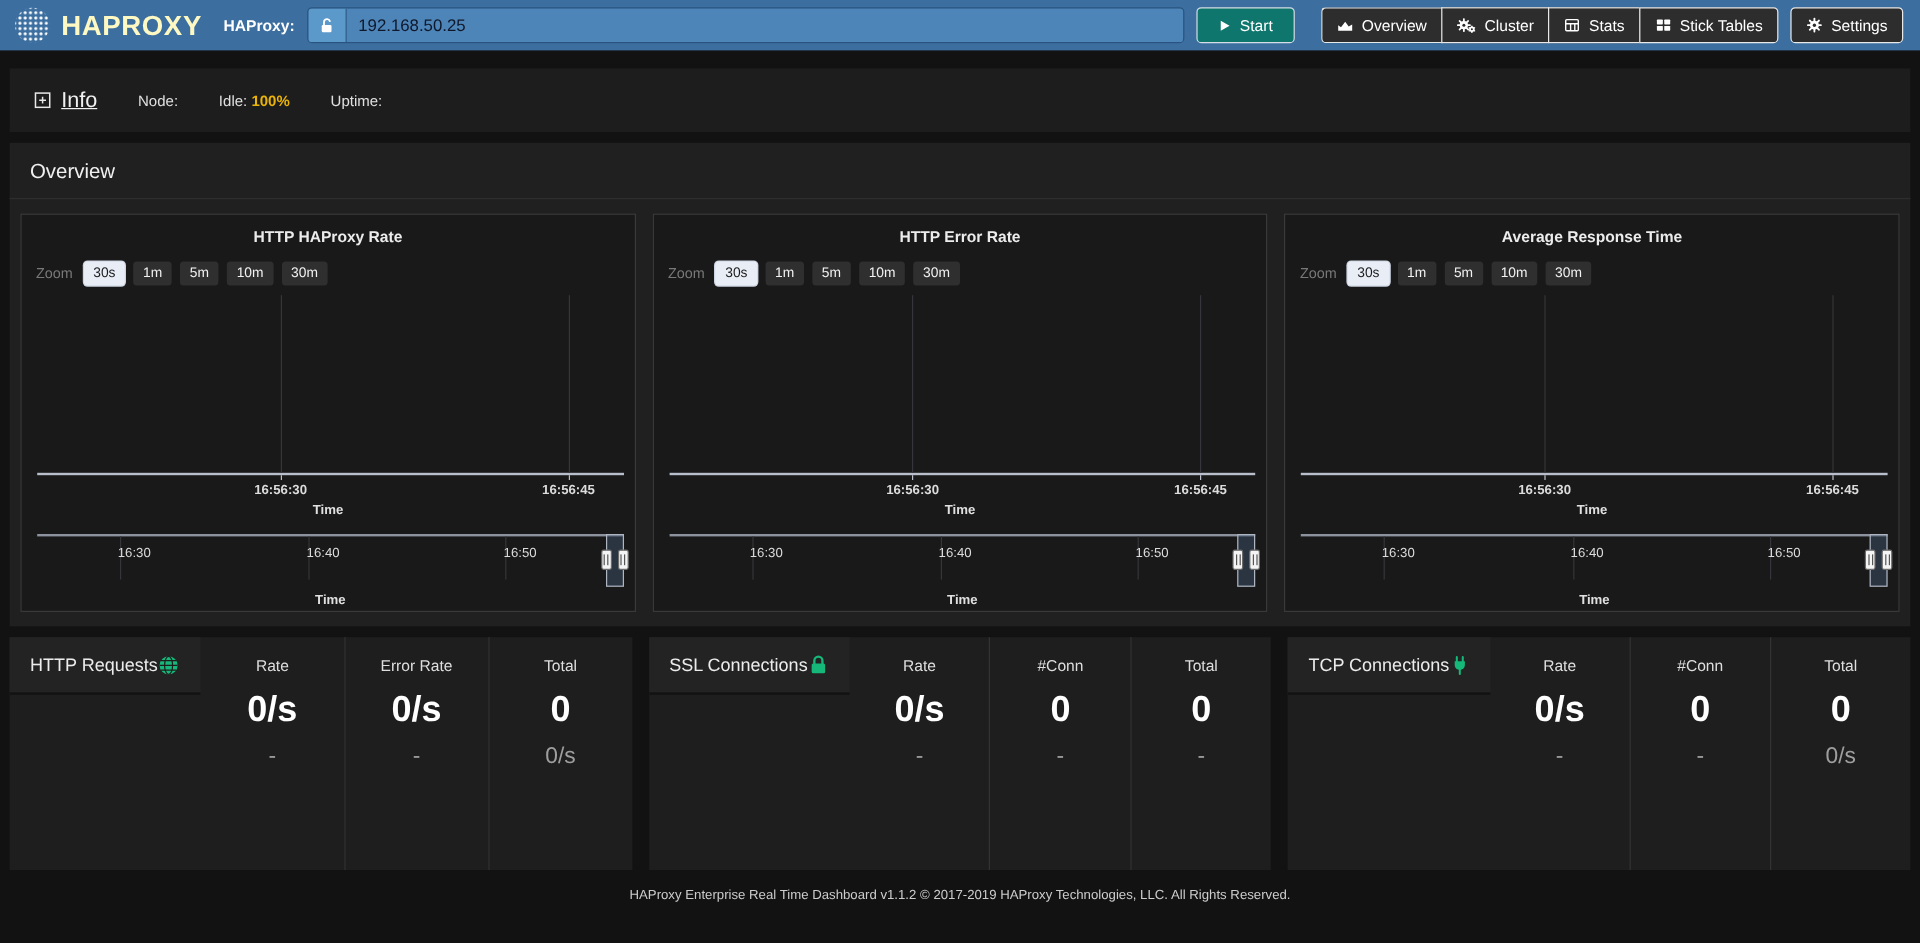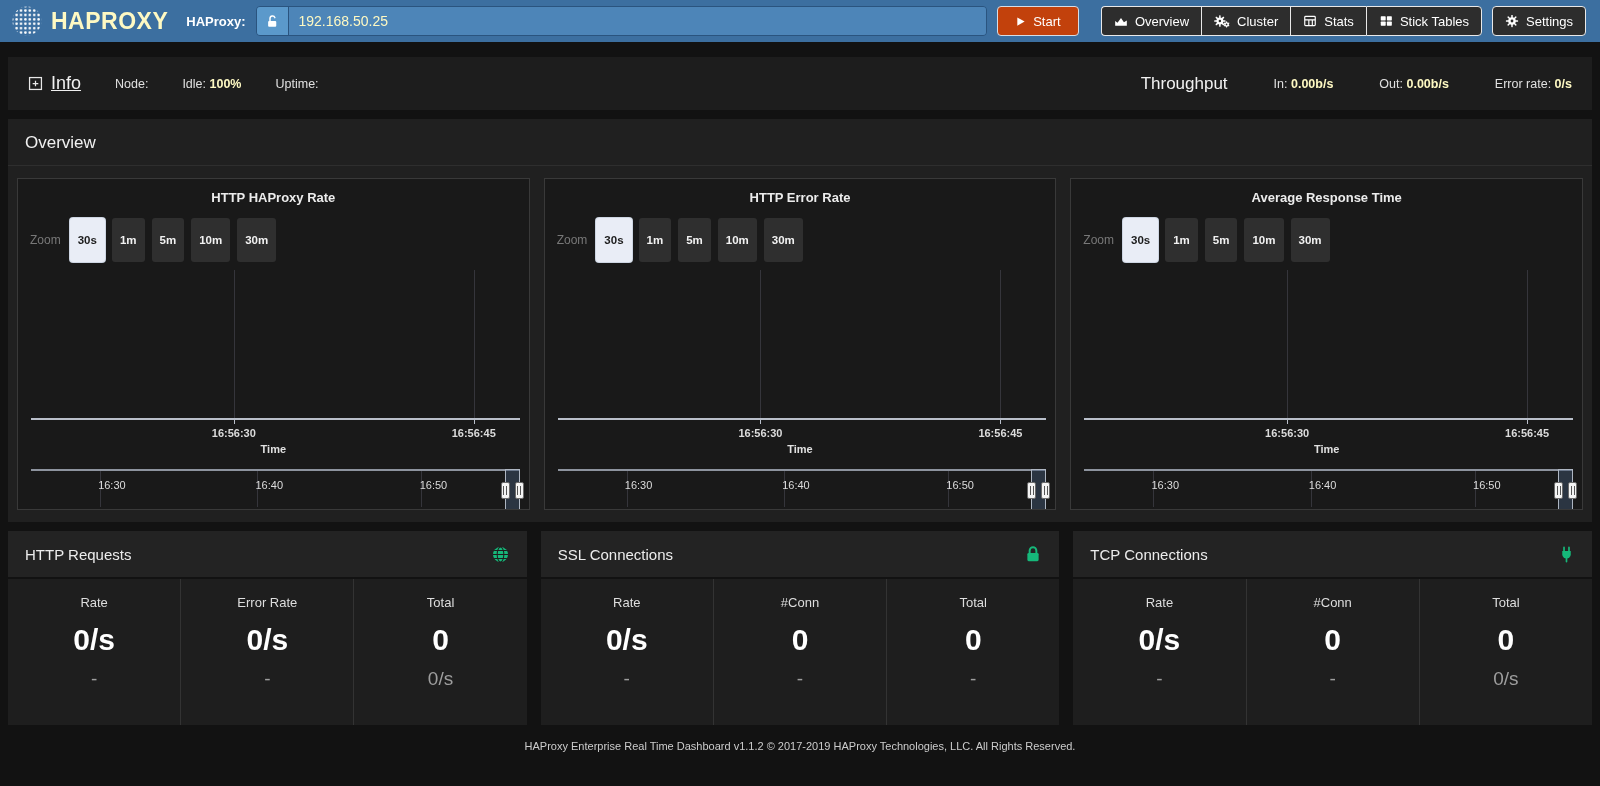--- a/index.html
+++ b/index.html
@@ -20,64 +20,64 @@
   .haproxy-label { font-size: 13px; font-weight: 700; color: #fff; margin-left: 8px; white-space: nowrap; }
   .addr-group {
     flex: 1; display: flex; height: 30px; border: 1px solid #2a547f;
     border-radius: 4px; overflow: hidden; max-width: 805px;
   }
   .addr-addon {
     width: 32px; background: #5b99cb; display: flex; align-items: center; justify-content: center;
     border-right: 1px solid #2a547f;
   }
   .addr-input {
-    flex: 1; background: #4d85b8; border: none; outline: none; color: #fef9c3;
+    flex: 1; background: #4d85b8; border: none; outline: none; color: #0f172a;
     font-size: 14px; padding: 0 10px; font-family: "Liberation Sans", sans-serif;
   }
   .addr-input::placeholder { color: #d7e4f0; }
   .btn {
     height: 30px; display: inline-flex; align-items: center; gap: 7px;
     background: #2d2d2d; color: #fff; border: 1px solid #e9e9e9; border-radius: 4px;
     font-size: 13px; padding: 0 12px; cursor: pointer; font-family: "Liberation Sans", sans-serif;
     white-space: nowrap;
   }
-  .btn-start { background: #c2410c; border-color: #d5dde6; width: 82px; justify-content: center; }
+  .btn-start { background: #0f766e; border-color: #d5dde6; width: 82px; justify-content: center; }
   .btn-group { display: flex; margin-left: 12px; }
   .btn-group .btn { border-radius: 0; border-right-width: 0; }
   .btn-group .btn:first-child { border-radius: 4px 0 0 4px; }
   .btn-group .btn:last-child { border-radius: 0 4px 4px 0; border-right-width: 1px; }
   .btn-settings { margin-left: auto; }
   .icon { display: inline-flex; align-items: center; justify-content: center; }
   
   .info-bar {
     margin: 15px 8px 0; height: 53px; background: #1d1d1d;
     display: flex; align-items: center; padding: 0 20px; gap: 34px;
   }
   .info-title { display: flex; align-items: center; gap: 8px; font-size: 18px; color: #f0f0f0; text-decoration: underline; }
   .kv { font-size: 12.5px; color: #e0e0e0; white-space: nowrap; }
-  .kv b { font-weight: 700; color: #fef9c3; }
+  .kv b { font-weight: 700; color: #eab308; }
   .info-right { margin-left: auto; display: flex; align-items: center; gap: 46px; }
   .throughput { font-size: 17px; color: #f2f2f2; }
   
   .overview {
     margin: 9px 8px 0; background: #202020; padding-bottom: 12px;
   }
   .overview-head { padding: 14px 17px 12px; font-size: 17px; color: #f0f0f0; }
   .overview-divider { border-top: 1px solid #2e2e2e; }
   .charts-row { display: flex; gap: 14px; padding: 12px 9px 0; }
   .chart-panel {
     flex: 1; height: 332px; background: #191919; border: 1px solid #393939;
     position: relative; overflow: hidden;
   }
   .chart-title { text-align: center; margin-top: 11px; font-size: 13px; font-weight: 700; color: #ececec; }
   .zoom-row { display: flex; align-items: center; margin: 13px 0 0 12px; gap: 7px; }
   .zoom-label { font-size: 12px; color: #787878; margin-right: 2px; }
   .zoom-btn {
     background: #2f2f2f; color: #f2f2f2; border: none; border-radius: 3px;
-    font-size: 11.5px; font-weight: 700; padding: 16px 8px; cursor: pointer;
+    font-size: 11.5px; font-weight: 400; padding: 4px 8px; cursor: pointer;
     font-family: "Liberation Sans", sans-serif;
   }
   .zoom-btn.selected { background: #e9edf6; color: #1c1c1c; box-shadow: 0 0 0 1px #cdd5e2; }
   .plot {
     position: relative; height: 150px; margin: 8px 9px 0 13px;
     border-bottom: 2px solid #b9bfca;
   }
   .gridline { position: absolute; top: 0; bottom: 0; width: 1px; background: #35353b; }
   .g1 { left: 41.5%; } .g2 { left: 90.6%; }
   .tickmark { position: absolute; top: 100%; margin-top: 2px; width: 1px; height: 4px; background: #b9bfca; }
@@ -107,21 +107,21 @@
   }
   .nav-handle {
     position: absolute; top: 12px; width: 9px; height: 17px; background: #f4f4f4;
     border: 1px solid #6b6b6b; border-radius: 2px; display: flex;
     align-items: center; justify-content: center; gap: 2px; cursor: ew-resize;
   }
   .nav-handle i { display: block; width: 1px; height: 9px; background: #555; }
   .nav-handle.left { left: -5px; } .nav-handle.right { right: -5px; }
   
   .cards-row { display: flex; gap: 14px; margin: 9px 8px 0; }
-  .card { flex: 1; background: #1e1e1e; height: 194px; display: flex; flex-direction: column; }
+  .card { flex: 1; background: #1e1e1e; height: 194px; display: flex; }
   .card-head {
     height: 48px; display: flex; align-items: center; justify-content: space-between;
     padding: 0 17px; background: #232323; border-bottom: 2px solid #121212;
   }
   .card-title { font-size: 15px; color: #ececec; }
   .card-body { flex: 1; display: flex; }
   .stat-col { flex: 1; text-align: center; padding-top: 16px; }
   .stat-col + .stat-col { border-left: 1px solid #333; }
   .stat-label { font-size: 13px; color: #dedede; }
   .stat-value { font-size: 30px; font-weight: 700; color: #fff; margin-top: 13px; }
@@ -241,32 +241,20 @@
         <path d="M12 7.5v9M7.5 12h9" stroke="#e8e8e8" stroke-width="2"></path>
       </svg>
     </span>
     <span>Info</span>
   </div>
   <span class="kv">Node:</span>
   <span class="kv">
     <span>Idle:</span> <b>100%</b>
   </span>
   <span class="kv">Uptime:</span>
-  <div class="info-right">
-    <span class="throughput">Throughput</span>
-    <span class="kv">
-      <span>In:</span> <b>0.00b/s</b>
-    </span>
-    <span class="kv">
-      <span>Out:</span> <b>0.00b/s</b>
-    </span>
-    <span class="kv">
-      <span>Error rate:</span> <b>0/s</b>
-    </span>
-  </div>
 </div>
 
 <div class="overview">
   <div class="overview-head">Overview</div>
   <div class="overview-divider"></div>
   <div class="charts-row">
 
     <div class="chart-panel">
       <div class="chart-title">HTTP HAProxy Rate</div>
       <div class="zoom-row">

